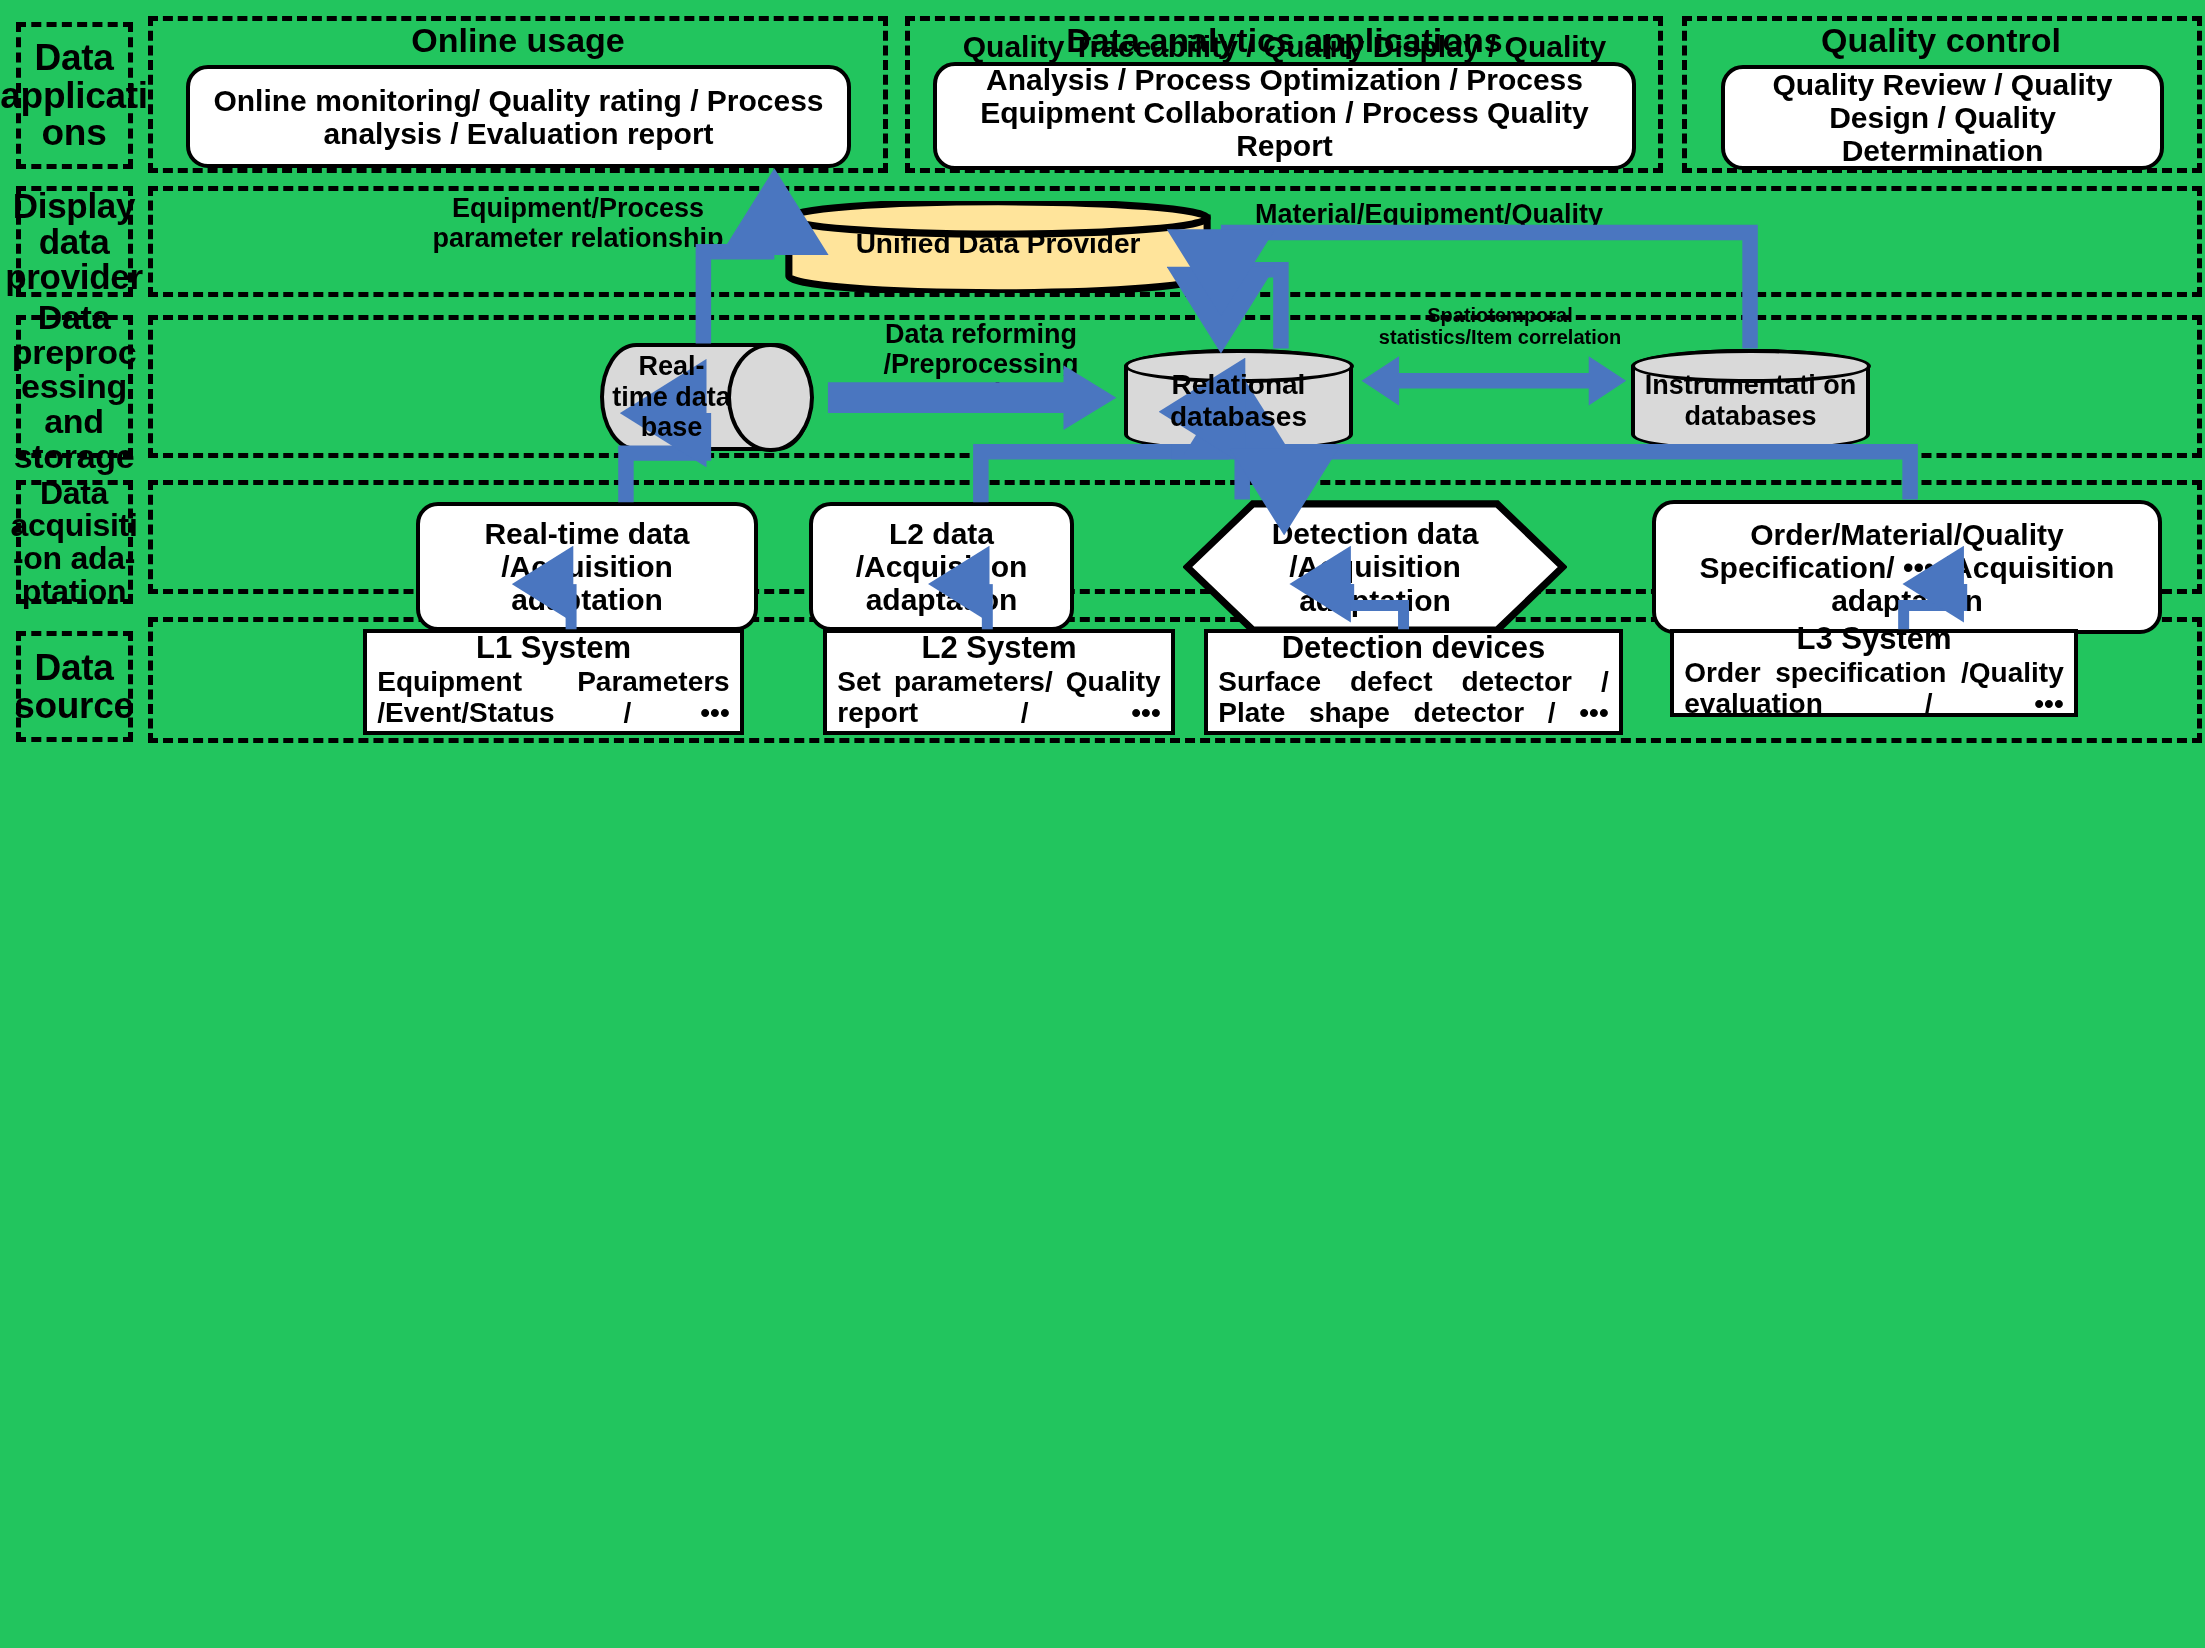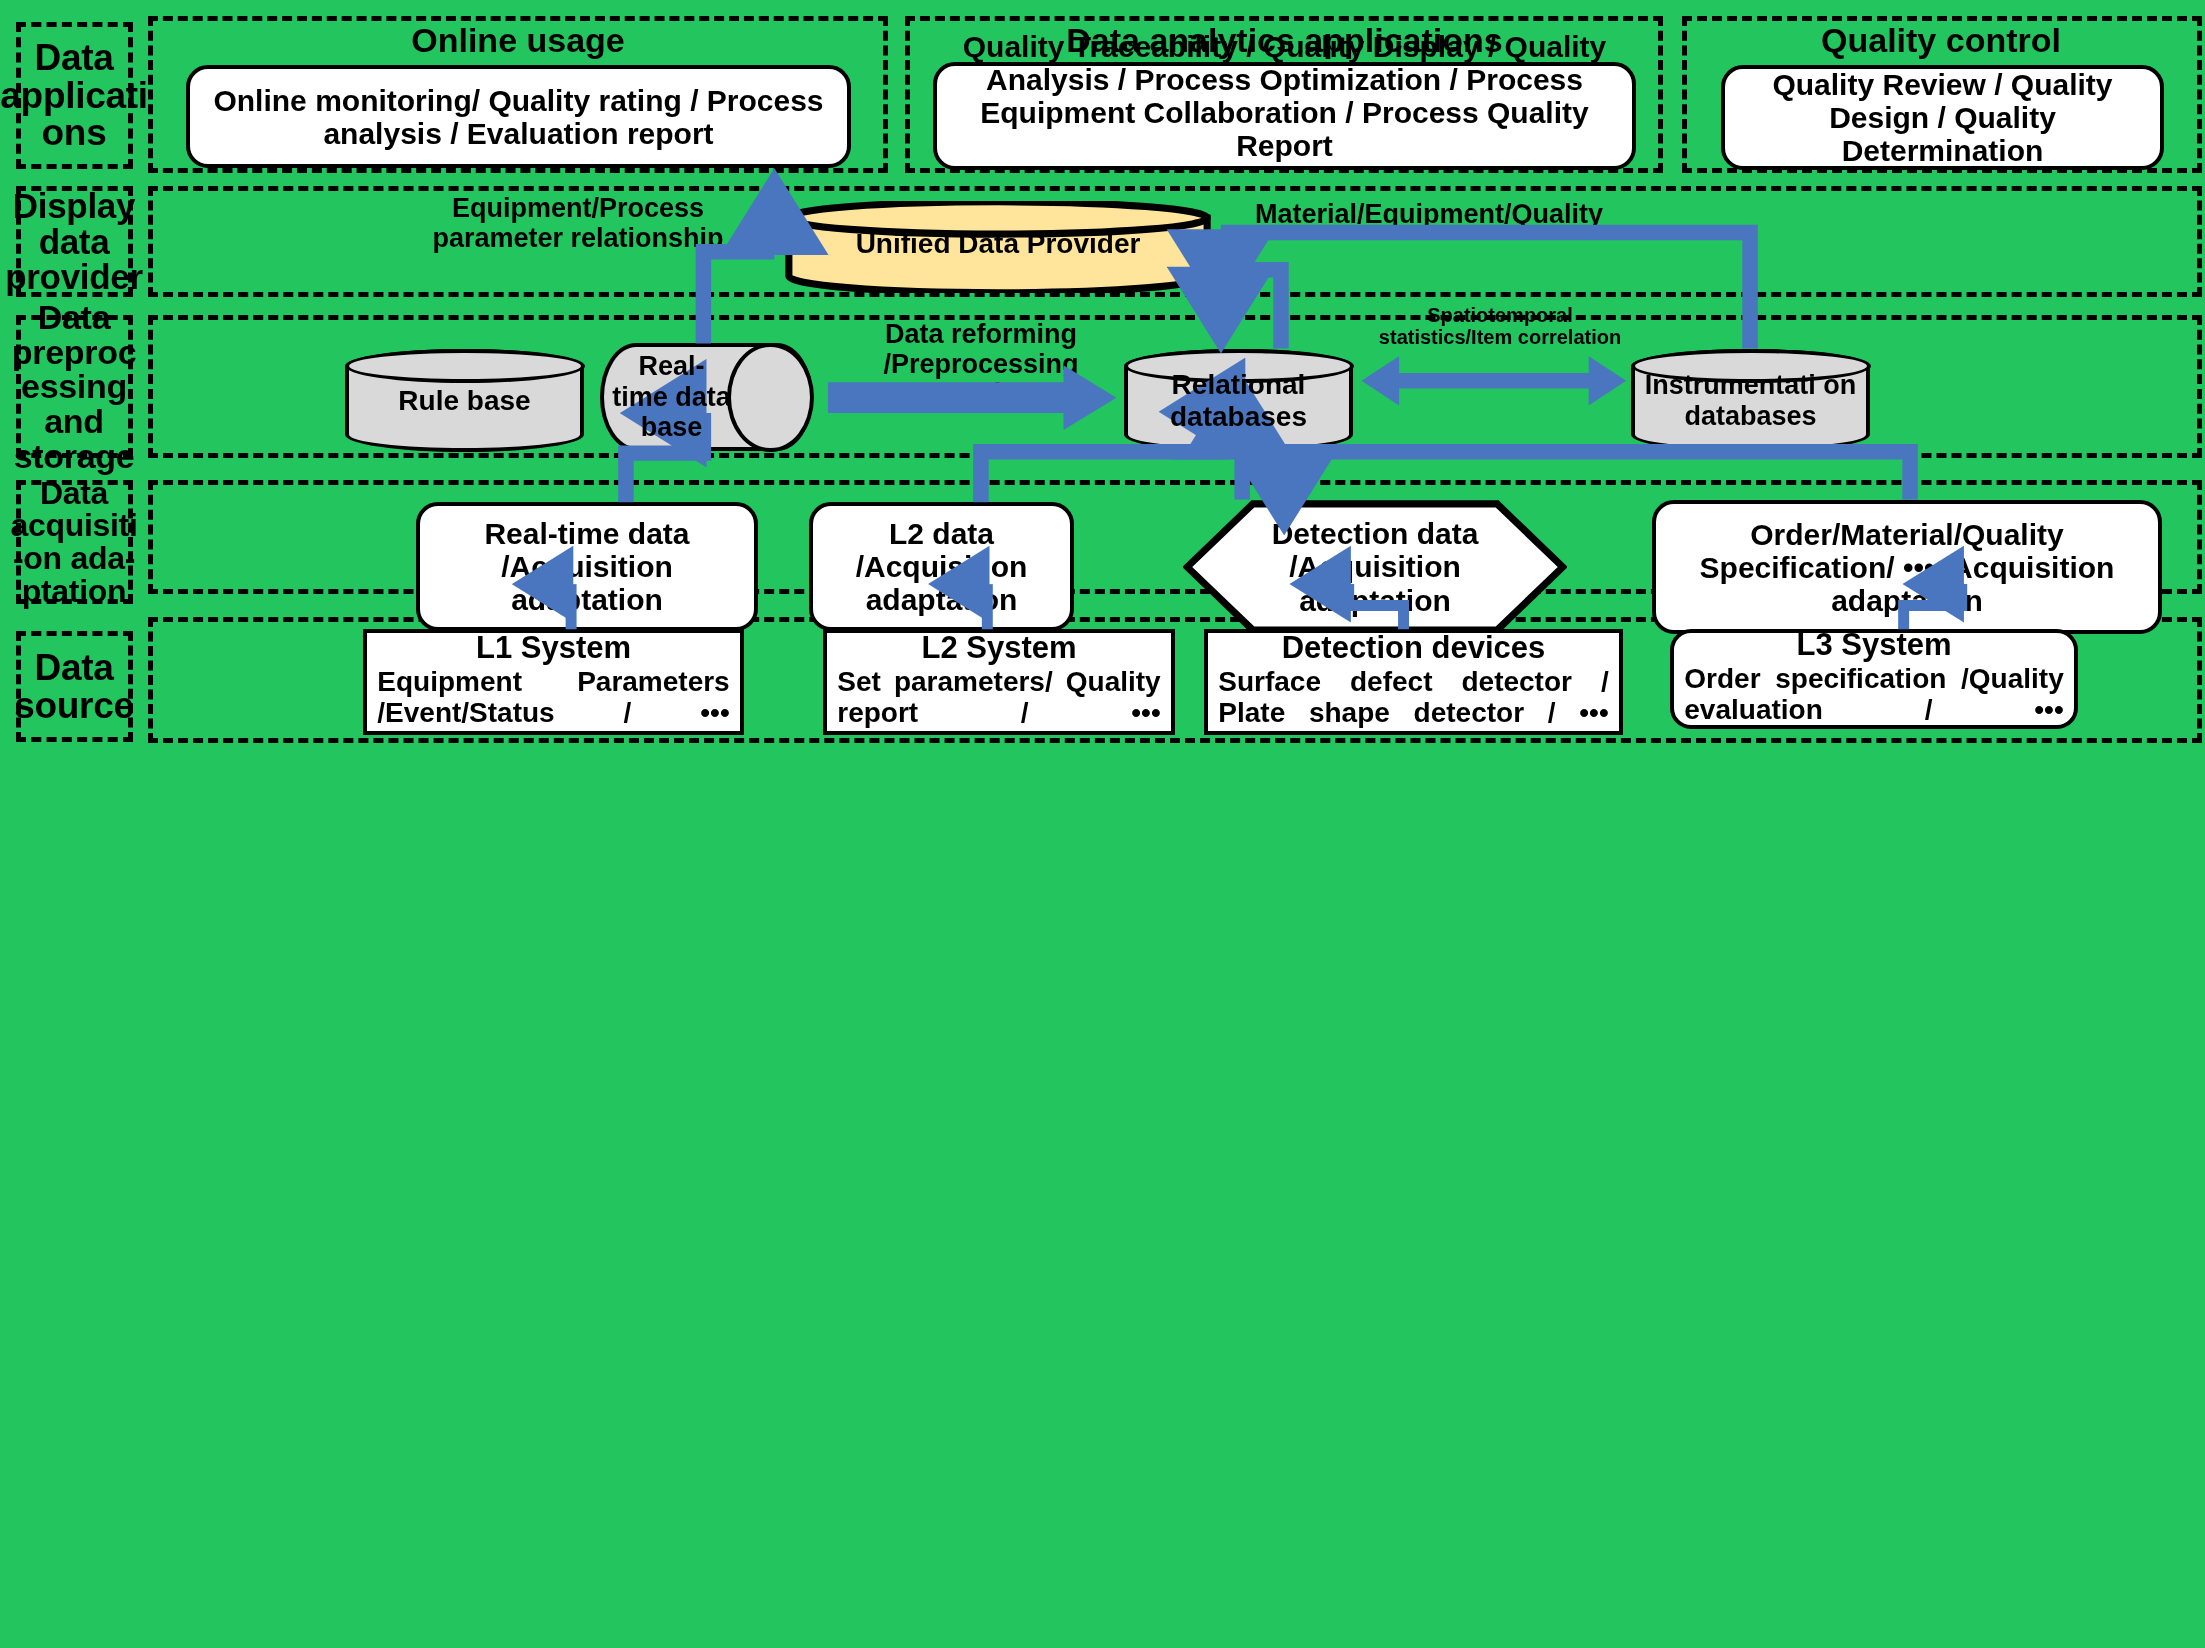--- a/index.html
+++ b/index.html
@@ -205,24 +205,20 @@
   <div class="abs ycyl" style="left:785px;top:201px;width:426px;height:92px;">
     <svg width="426" height="92" viewBox="0 0 660 142">
       <path d="M6 26 L6 116 A324 26 0 0 0 654 116 L654 26 Z" fill="#ffe49b" stroke="#000" stroke-width="11"></path>
       <ellipse cx="330" cy="26" rx="324" ry="25" fill="#ffe49b" stroke="#000" stroke-width="11"></ellipse>
     </svg>
     <div class="lbl" style="font-size:28px;top:26px;">
       <span>Unified Data Provider</span>
     </div>
   </div>
 
-  <div class="abs cyl" style="left:345px;top:349px;width:239px;height:103px;font-size:28px;">
-      <span class="caplid"></span>
-    <span class="lbl">Rule base</span>
-  </div>
 
   <div class="abs hcyl" style="left:600px;top:343px;width:213px;height:108px;font-size:27px;">
     <span class="lbl">Real- time data base</span>
   <span class="capside"></span>
     </div>
 
   <div class="abs cyl" style="left:1124px;top:349px;width:229px;height:103px;font-size:28px;">
       <span class="caplid"></span>
     <span class="lbl">Relational databases</span>
   </div>
@@ -269,21 +265,21 @@
   <div class="abs sqbox" style="left:823px;top:629px;width:352px;height:106px;">
     <div class="t" style="font-size:31px;">L2 System</div>
     <div class="b" style="font-size:28px;">Set parameters/ Quality report / •••</div>
   </div>
 
   <div class="abs sqbox" style="left:1204px;top:629px;width:419px;height:106px;">
     <div class="t" style="font-size:31px;">Detection devices</div>
     <div class="b" style="font-size:28px;">Surface defect detector / Plate shape detector / •••</div>
   </div>
 
-  <div class="abs sqbox" style="left:1670px;top:629px;width:408px;height:100px;border-radius:21px;">
+  <div class="abs sqbox" style="left:1670px;top:629px;width:408px;height:88px;">
     <div class="t" style="font-size:31px;">L3 System</div>
     <div class="b" style="font-size:28px;">Order specification /Quality evaluation / •••</div>
   </div>
 
   <svg id="wires" viewBox="0 0 3417 2555">
     <defs>
       <marker id="ah-up" markerWidth="7" markerHeight="6" refX="3.5" refY="5.4" orient="auto" markerUnits="strokeWidth">
         <path d="M0,5.6 L3.5,0 L7,5.6 Z" fill="#4a76c0"></path>
       </marker>
       <marker id="ah-left" markerWidth="7" markerHeight="6" refX="3.5" refY="5.4" orient="auto" markerUnits="strokeWidth">

